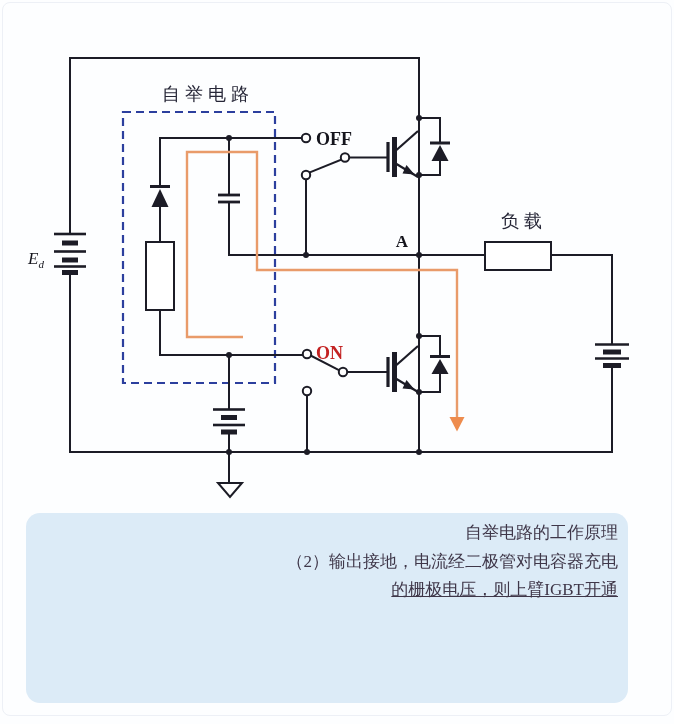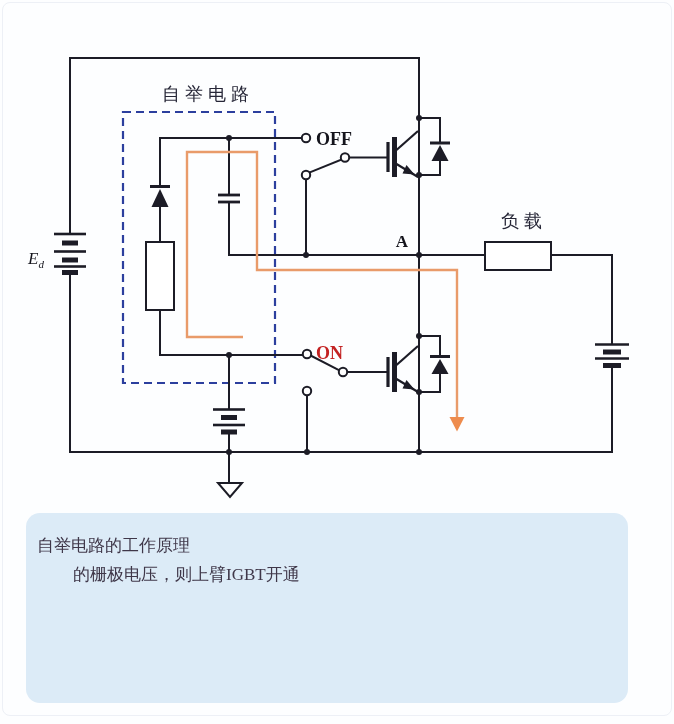--- a/index.html
+++ b/index.html
@@ -32,23 +32,23 @@
   .off-label{fill:#14141c;font-size:18px;font-weight:600;}
   .on-label{fill:#c32222;font-size:18px;font-weight:700;}
   .a-label{fill:#14141c;font-size:17px;font-weight:700;}
   .e-label{fill:#14141c;font-size:17px;font-style:italic;}
   .e-sub{font-size:11px;font-style:italic;}
   #explain-panel{
     position:absolute;left:26px;top:513px;width:602px;height:190px;
     background:#dcebf7;border-radius:14px;
     color:#3f3749;font-size:17px;line-height:28.5px;
   }
-  #explain-panel .inner{padding:19px 10px 0 11px;}
+  #explain-panel .inner{padding:6px 10px 0 11px;text-align:right;}
   .exp-line{white-space:nowrap;}
-  .exp-indent{margin-left:36px;}
+  .exp-indent{margin-left:36px;text-decoration:underline;}
 </style>
 </head>
 <body>
 
 <div id="stage">
   <div id="frame"></div>
 
   <svg id="circuit-svg" width="674" height="510" viewBox="0 0 674 510">
 
     <path class="wire" d="M70,233 V58 H419"></path>
@@ -173,16 +173,17 @@
       <circle class="junction" cx="419" cy="392" r="3"></circle>
       <circle class="junction" cx="229" cy="452" r="3"></circle>
       <circle class="junction" cx="307" cy="452" r="3"></circle>
       <circle class="junction" cx="419" cy="452" r="3"></circle>
     </g>
   </svg>
 
   <div id="explain-panel">
     <div class="inner">
       <div class="exp-line">自举电路的工作原理</div>
+      <div class="exp-line">（2）输出接地，电流经二极管对电容器充电</div>
       <div class="exp-line exp-indent">的栅极电压，则上臂IGBT开通</div>
     </div>
   </div>
 </div>
 
 </body></html>

